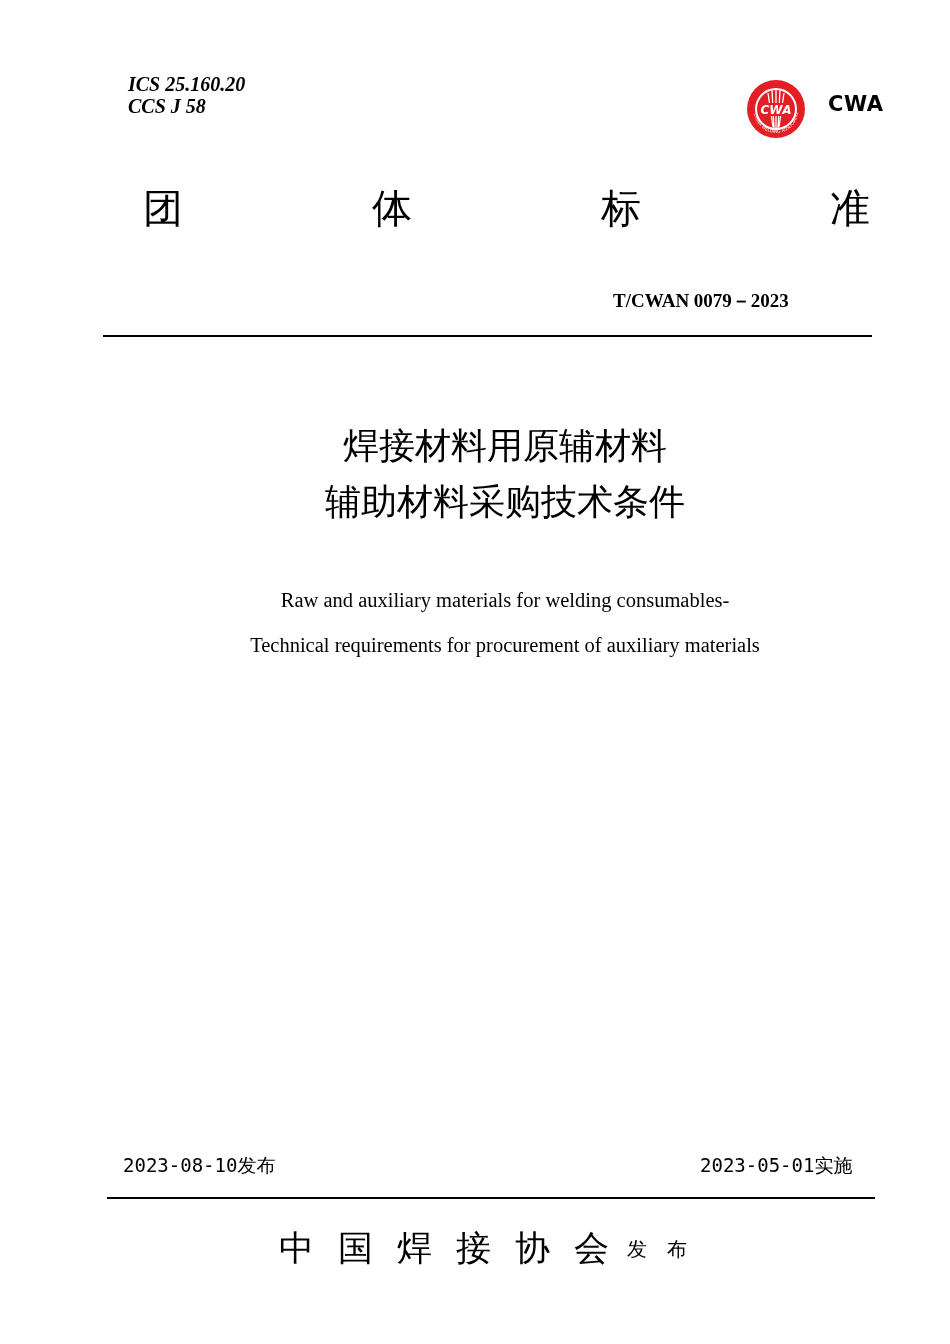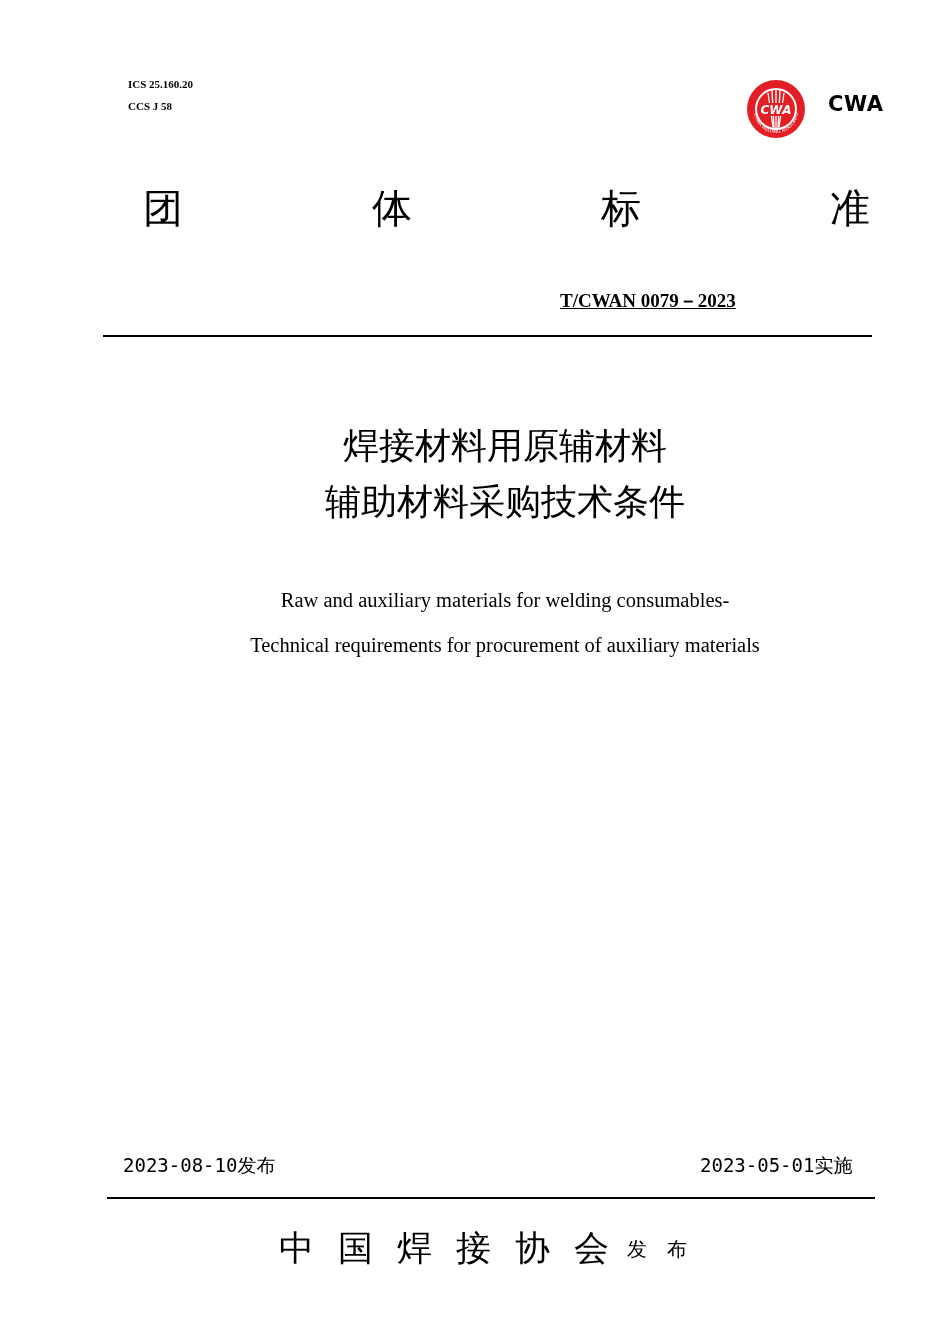--- a/index.html
+++ b/index.html
@@ -1,24 +1,24 @@
 <!DOCTYPE html>
 <html><head>
 <meta charset="utf-8">
 <style>
   html, body { margin:0; padding:0; background:#ffffff; }
   body { width:950px; height:1344px; position:relative; overflow:hidden;
          font-family:"Liberation Serif","DejaVu Serif",serif; color:#000; }
   .abs { position:absolute; }
-  .codes { left:128px; top:73px; font-family:"Liberation Serif",serif; font-weight:bold; font-size:11px; line-height:22px; }
+  .codes { left:128px; top:73px; font-family:"Liberation Serif",serif; font-weight:bold; font-size:20px; line-height:22px;font-style:italic; }
   .logo { left:746px; top:79px; width:60px; height:60px; }
   .cwa { left:828px; top:92px; font-family:"DejaVu Sans","Liberation Sans",sans-serif; font-weight:bold; font-size:21px; letter-spacing:0.5px; }
   .heading { left:143px; top:184px; width:727px; display:flex; justify-content:space-between;
              font-family:"DejaVu Sans",sans-serif; font-size:40px; line-height:48px; }
-  .docnum { left:560px; top:288px; width:282px; text-align:left; font-weight:bold; font-size:19px;text-decoration:underline; }
+  .docnum { left:560px; top:288px; width:282px; text-align:center; font-weight:bold; font-size:19px; }
   .rule1 { left:103px; top:335px; width:769px; height:2px; background:#000; }
   .cn-title { left:0; top:418px; width:1010px; text-align:center; font-family:"DejaVu Sans",sans-serif;
               font-size:36px; line-height:56px; }
   .en-title { left:0; top:578px; width:1010px; text-align:center; font-size:20.5px; line-height:45px; }
   .date-left { left:123px; top:1153px; font-family:"DejaVu Sans Mono","Liberation Mono",monospace; font-size:19px; }
   .date-right { left:700px; top:1153px; font-family:"DejaVu Sans Mono","Liberation Mono",monospace; font-size:19px; }
   .date-left .cj, .date-right .cj { font-family:"DejaVu Sans",sans-serif; }
   .rule2 { left:107px; top:1197px; width:768px; height:2px; background:#000; }
   .publisher { left:279px; top:1218px; font-family:"DejaVu Sans",sans-serif; font-size:35px; letter-spacing:24px; line-height:60px; white-space:nowrap; }
   .publisher .sm { font-size:20px; letter-spacing:20px; vertical-align:4px; margin-left:-6px; }

